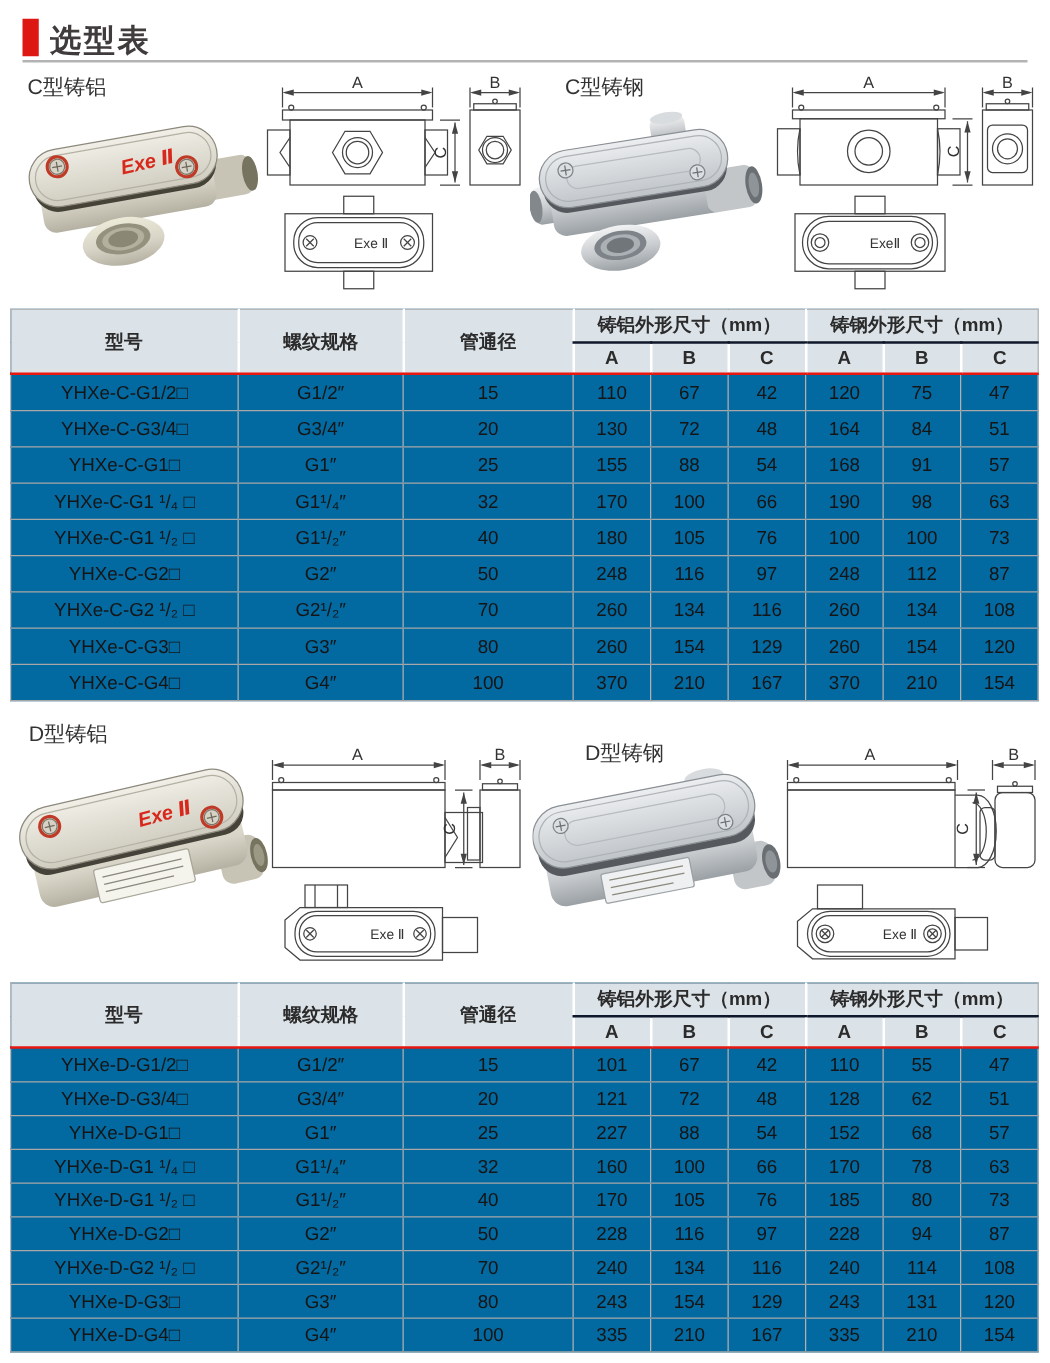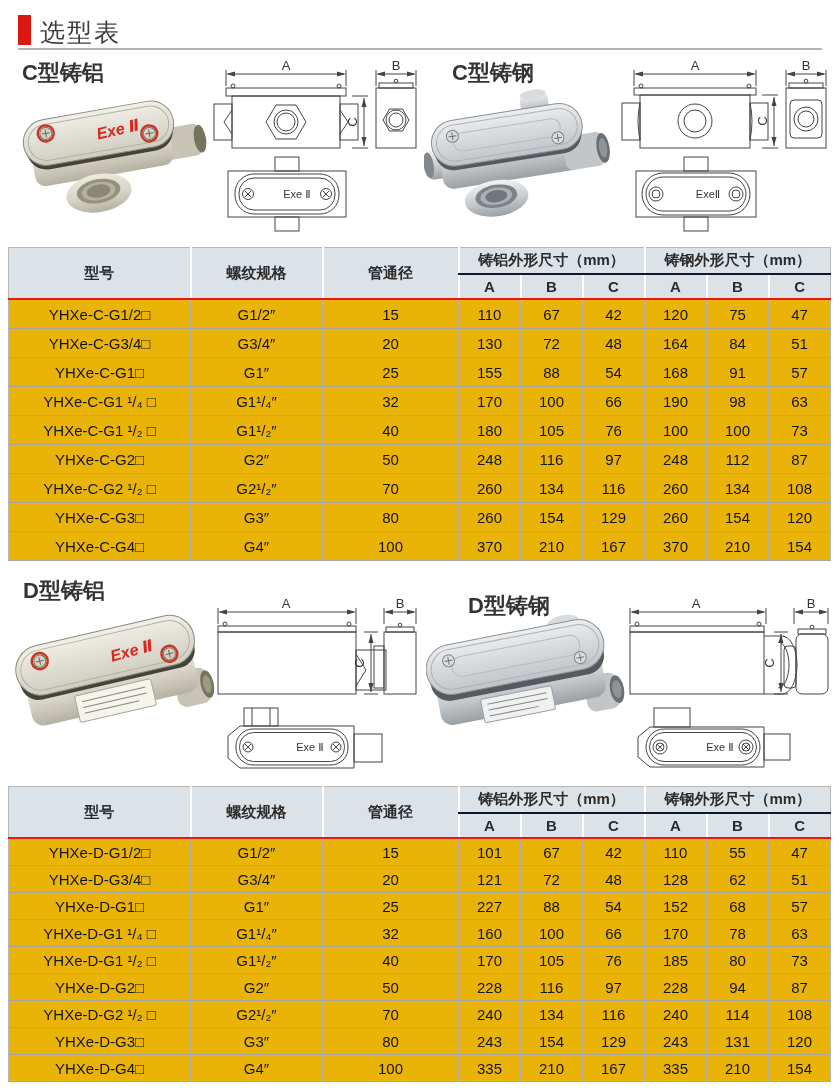--- a/index.html
+++ b/index.html
@@ -1,25 +1,25 @@
 <!DOCTYPE html>
 <html><head>
 <meta charset="utf-8">
 <style>
   html,body{margin:0;padding:0;background:#fff;}
   .page{position:relative;width:840px;height:1090px;background:#ffffff;
         font-family:"Liberation Sans","DejaVu Sans",sans-serif;overflow:hidden;}
   .accent{position:absolute;left:18px;top:15px;width:13px;height:30px;background:#dd1712;}
-  .title{position:absolute;left:40px;top:16px;font-size:25px;font-weight:normal;color:#403c3b;letter-spacing:2px;}
+  .title{position:absolute;left:40px;top:16px;font-size:25px;font-weight:bold;color:#403c3b;letter-spacing:2px;}
   .rule{position:absolute;left:18px;top:48px;width:804px;height:2px;background:#b3b3b3;}
-  .sec-label{position:absolute;font-size:22px;font-weight:bold;color:#333;}
+  .sec-label{position:absolute;font-size:17px;font-weight:normal;color:#333;}
   svg.abs{position:absolute;}
   
   table.spec{position:absolute;left:8px;border-collapse:collapse;table-layout:fixed;width:720px;
-             background:#eab308;border:1px solid #b7b7b7;}
+             background:#0369a1;border:1px solid #b7b7b7;}
   .spec th{background:#dce3e8;font-size:15px;font-weight:bold;color:#2b2b2b;border-left:2px solid #fff;padding:0;}
   .spec thead tr:first-child th:first-child{border-left:none;}
   .spec th.grp{height:25px;border-bottom:2px solid #0f172a;}
   .spec th.rsp{border-bottom:2px solid #e8170f;}
   .spec tr.sub th{height:23px;border-bottom:2px solid #e8170f;}
   .spec td{text-align:center;font-size:15px;color:#151515;border-left:1px solid #b0b0b0;
            border-bottom:1px solid #a8a8a8;padding:0;white-space:nowrap;}
   .spec td:first-child{border-left:none;}
   .t1{top:247px;} .t1 td{height:28px;}
   .t2{top:786px;} .t2 td{height:26px;}

